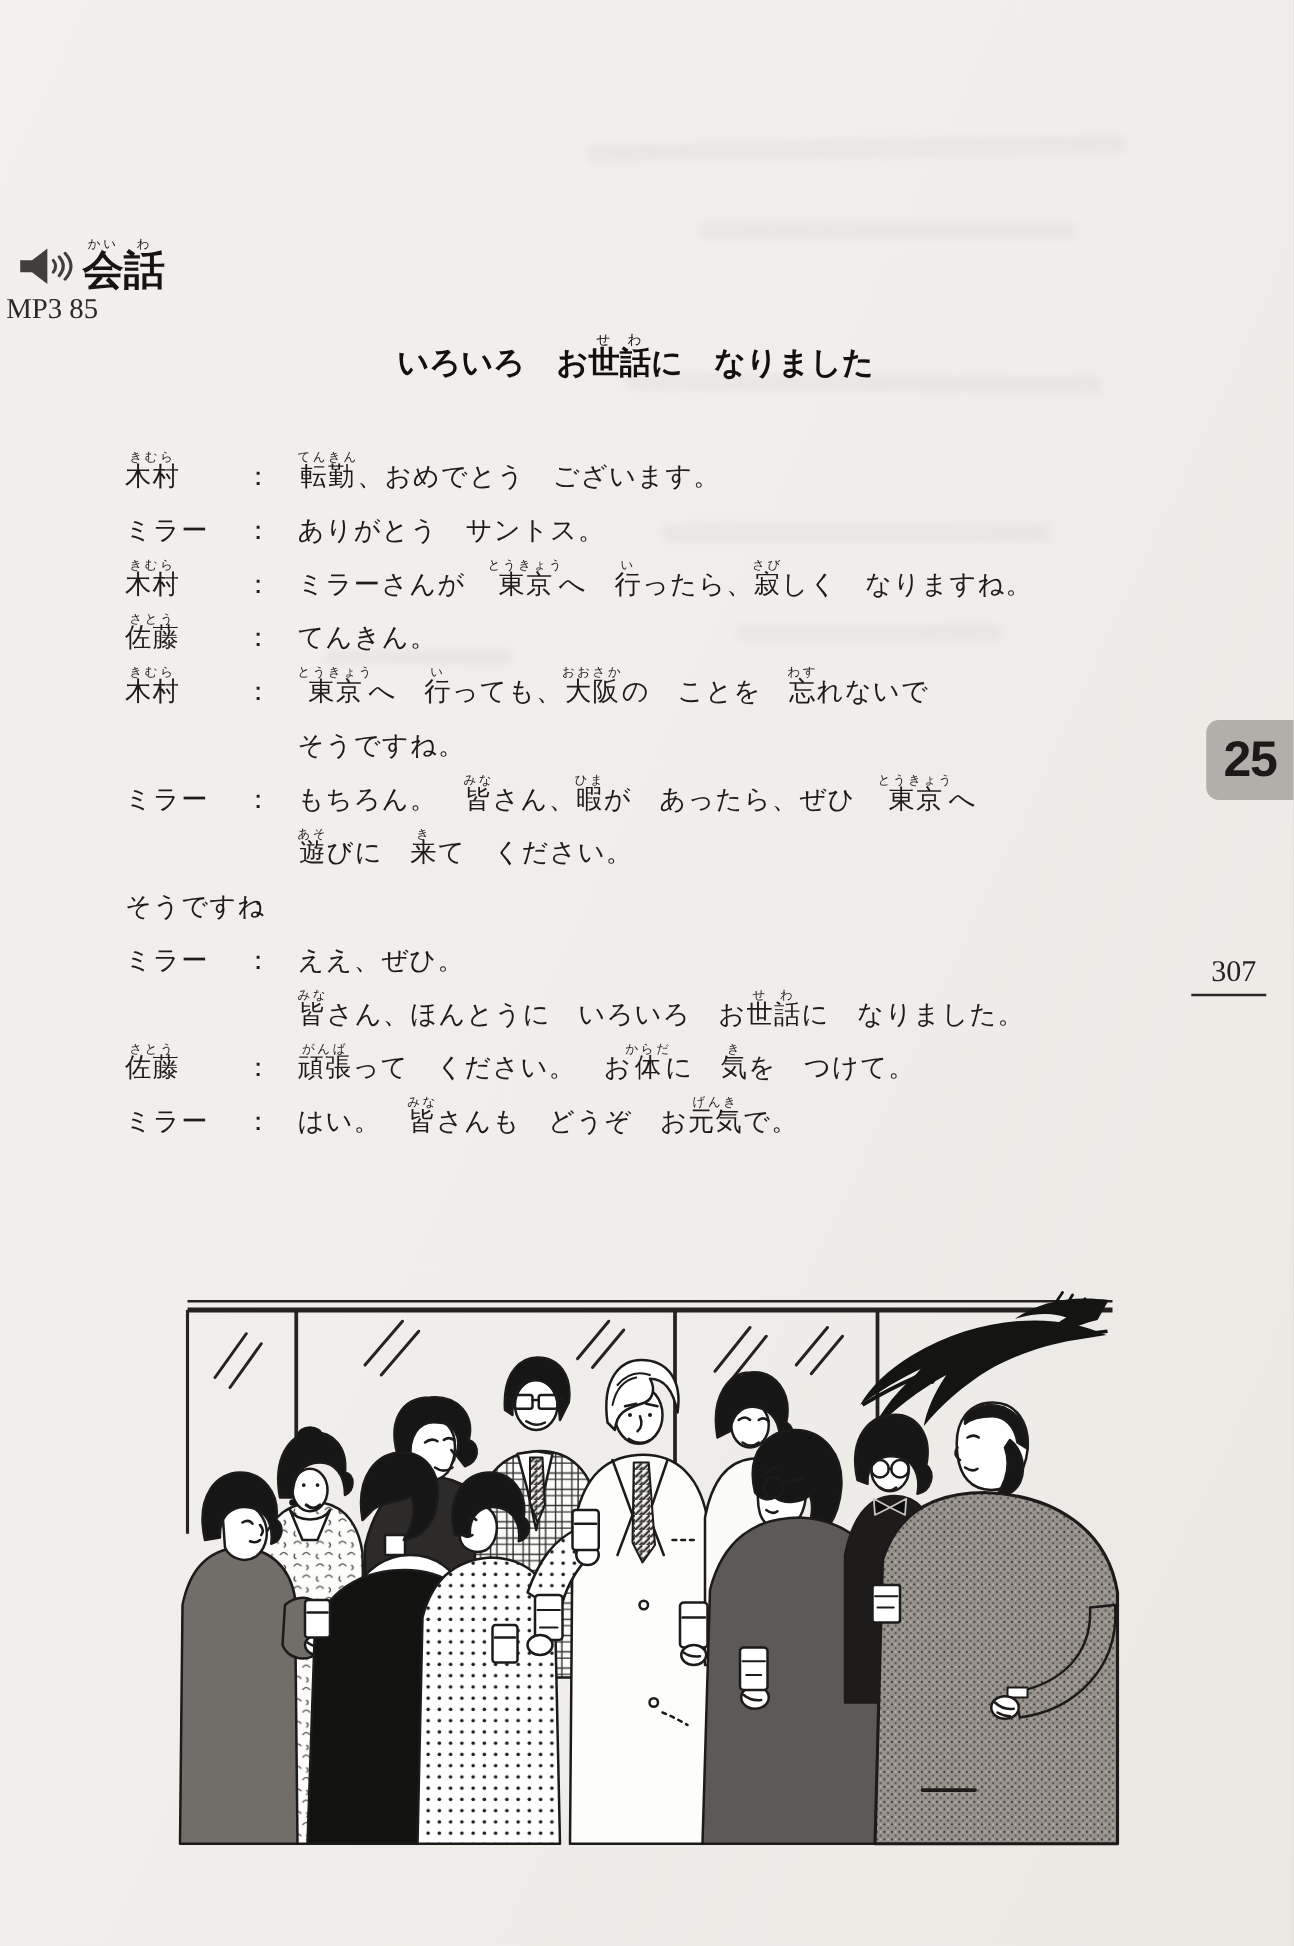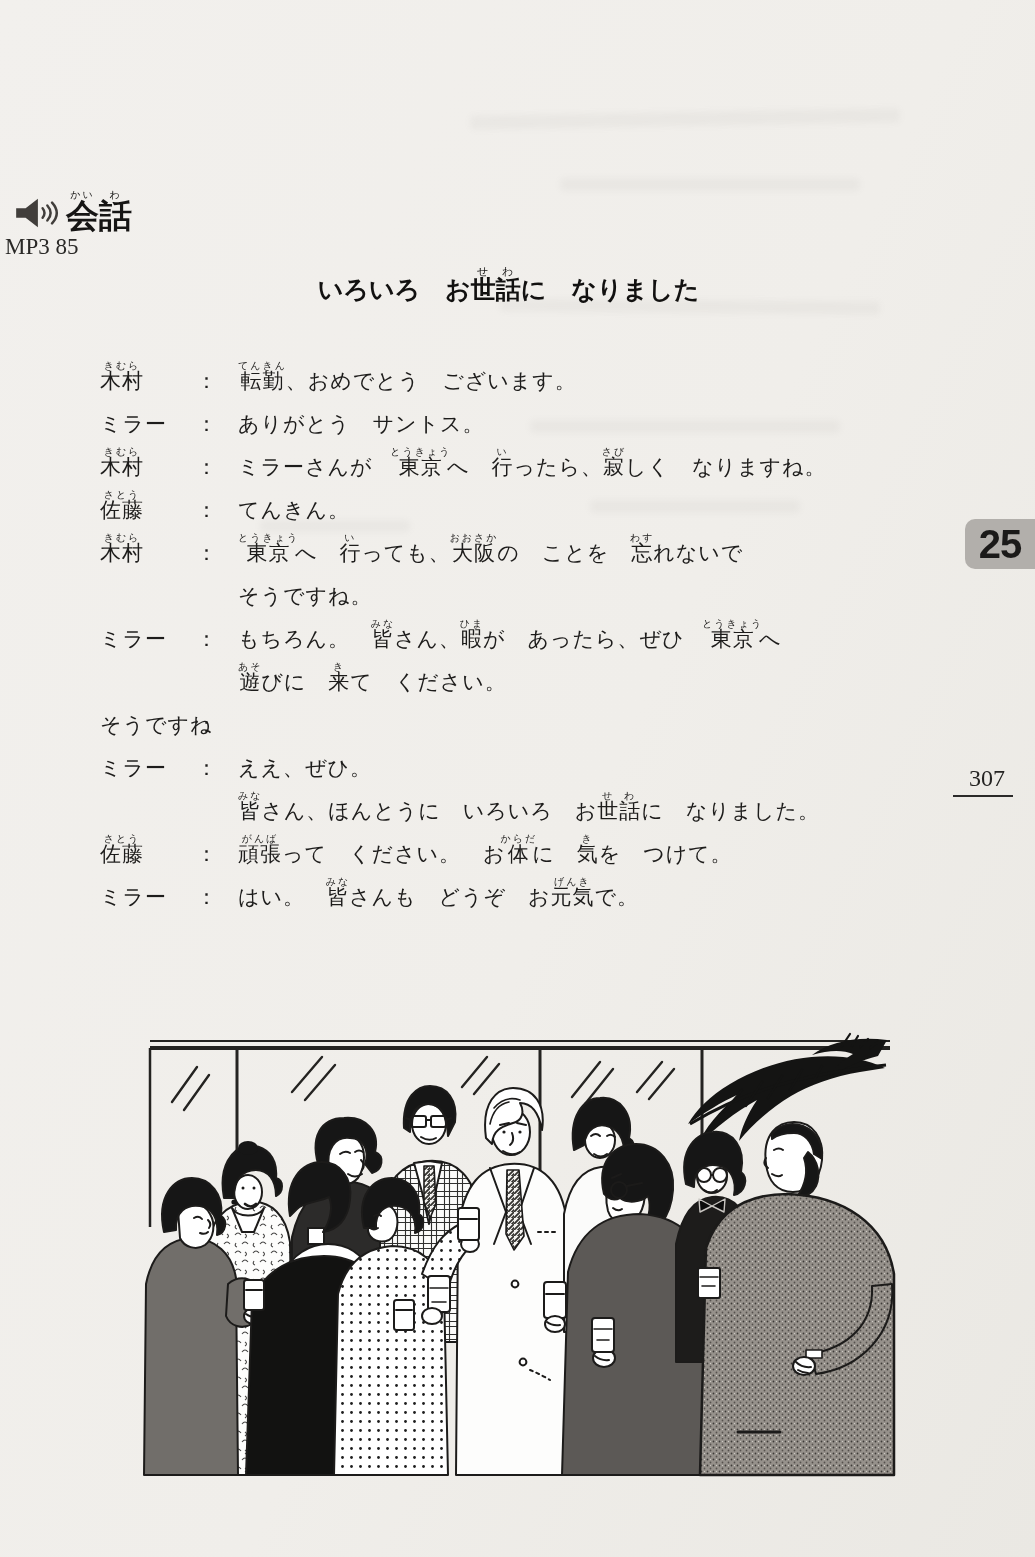--- a/index.html
+++ b/index.html
@@ -18,21 +18,21 @@
   .audio{position:absolute;left:5px;top:196px;width:62px;text-align:center;}
   .audio .mp3{font-family:"Liberation Serif",serif;font-size:23px;white-space:nowrap;color:#2a2927;}
   .kaiwa{position:absolute;left:66px;top:190px;margin:0;font-size:33px;font-weight:700;color:#161514;}
   .kaiwa ruby + ruby{}
   .kaiwa rt{font-size:10px;font-weight:400;letter-spacing:2px;}
 
   .title{position:absolute;left:14px;top:266px;width:100%;margin:0;text-align:center;
          font-size:25px;font-weight:700;box-sizing:border-box;padding-right:46px;color:#121110;}
   .title rt{font-size:11px;font-weight:400;letter-spacing:1px;}
 
-  .chapter-tab{position:absolute;right:0;top:519px;width:70px;height:50px;background:#b2afab;
+  .chapter-tab{position:absolute;right:0;top:576px;width:70px;height:64px;background:#b2afab;
          border-radius:10px 0 0 10px;display:flex;align-items:center;justify-content:center;
          font-family:"Liberation Sans",sans-serif;font-size:40px;font-weight:600;letter-spacing:-1px;color:#1b1a19;}
   .page-number{position:absolute;right:22px;top:765px;font-family:"Liberation Serif",serif;
          font-size:24px;color:#242322;border-bottom:2px solid #2b2a29;padding:0 8px 3px 16px;}
 
   .dialogue{position:absolute;left:100px;top:356px;width:790px;font-size:21px;letter-spacing:1px;}
   .dialogue-row{display:grid;grid-template-columns:96px 42px 1fr;}
   .line{height:43px;box-sizing:border-box;padding-top:12px;line-height:1.3;white-space:nowrap;}
   .colon{text-align:left;}
   rt{font-size:10px;letter-spacing:2px;font-weight:400;}

